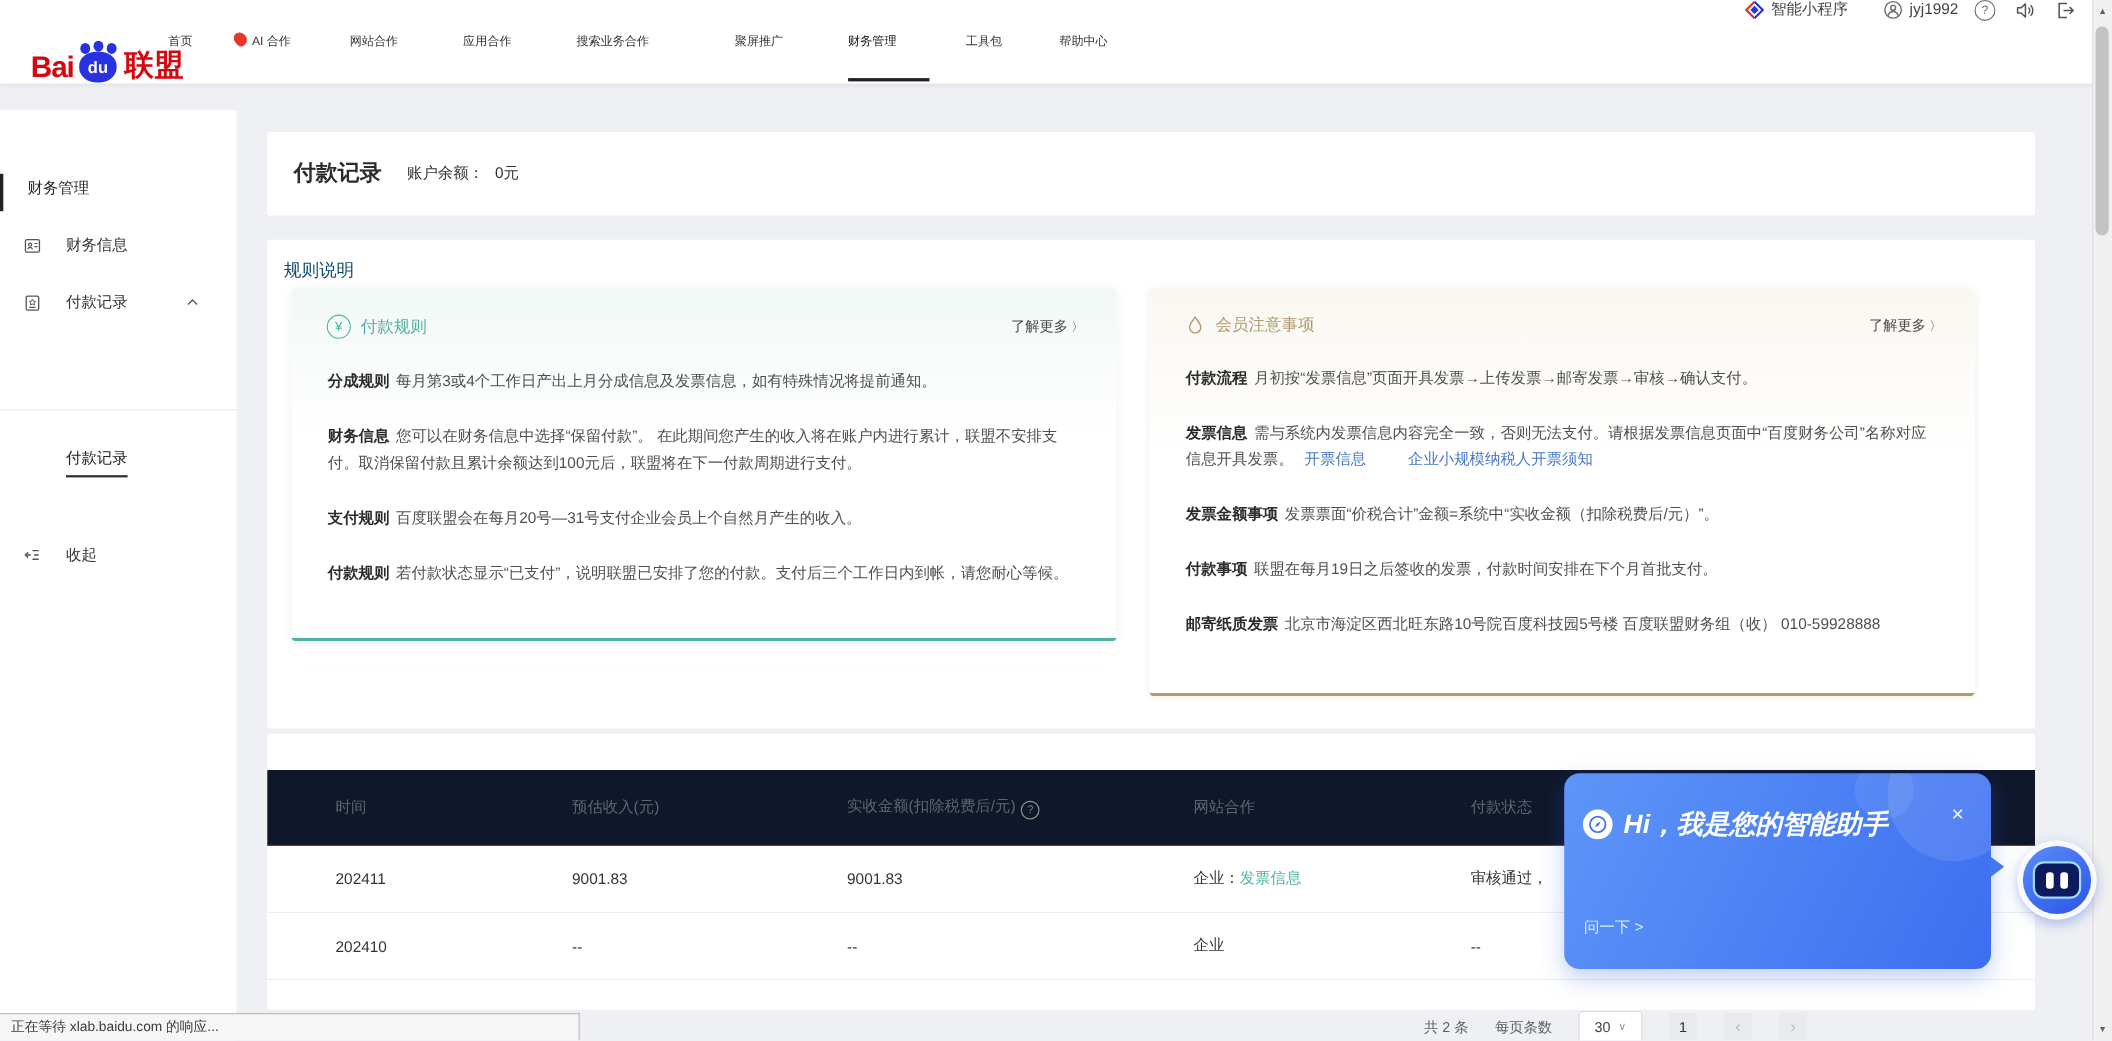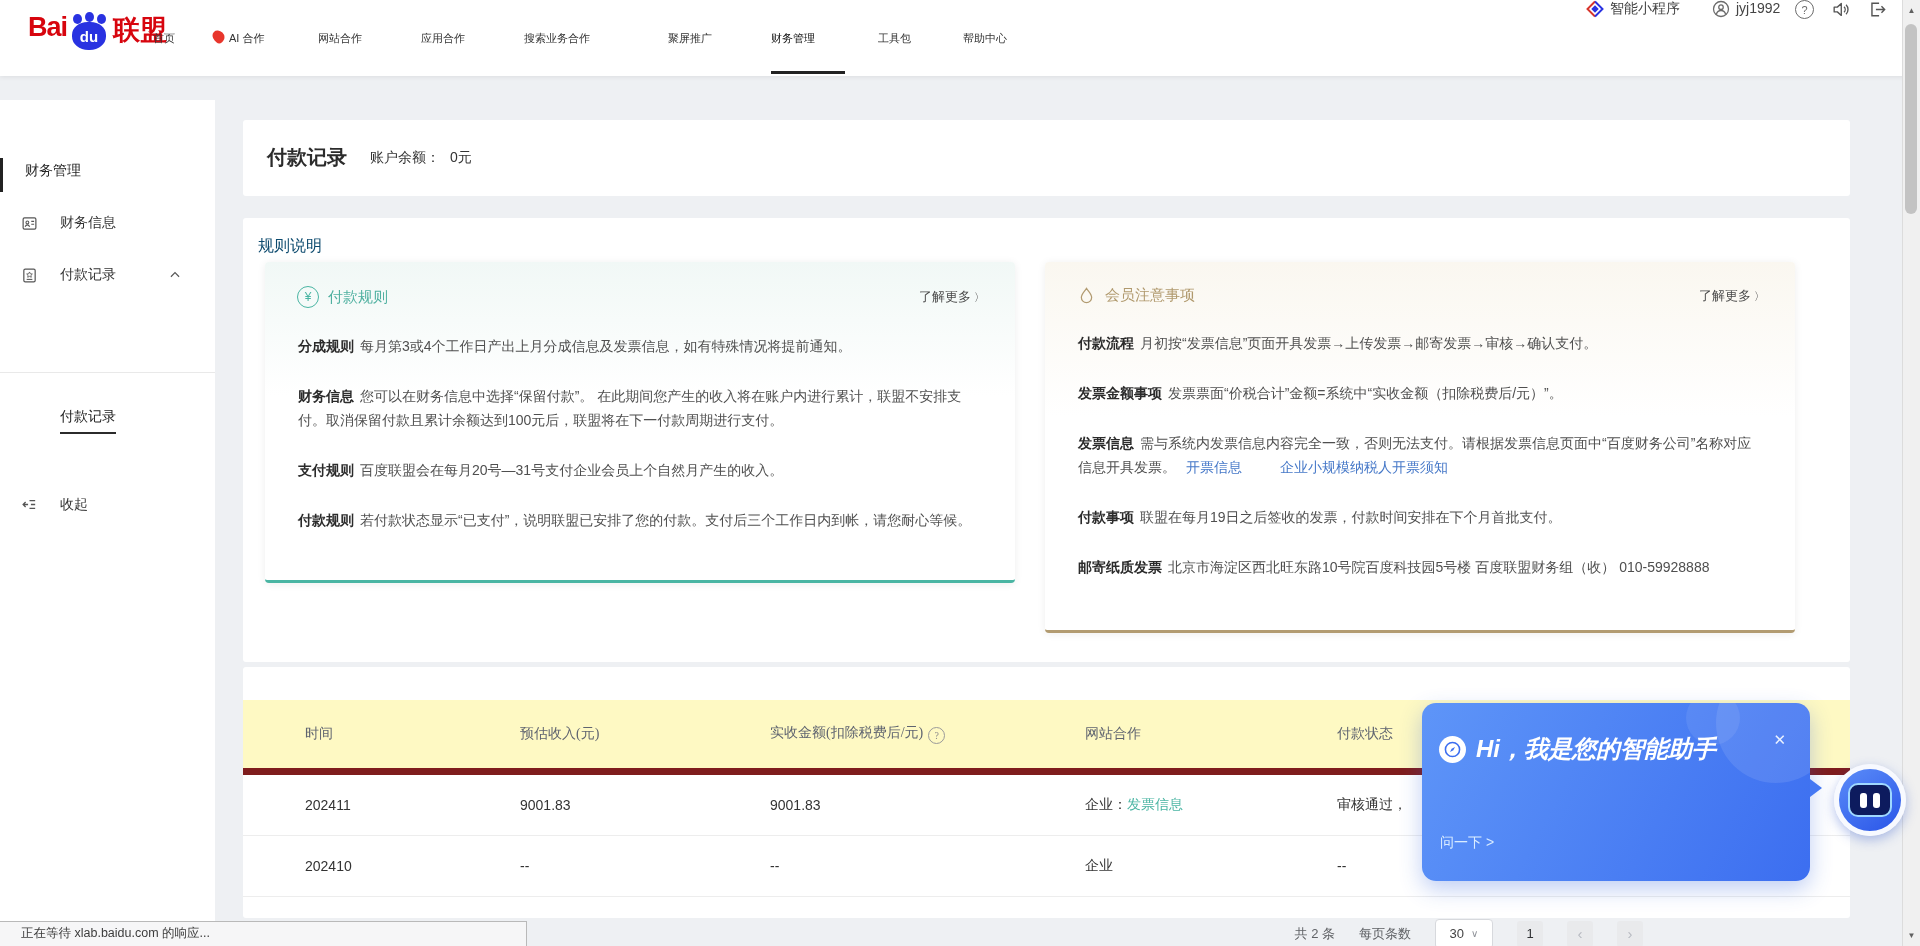--- a/index.html
+++ b/index.html
@@ -1,21 +1,21 @@
 <!DOCTYPE html>
 <html><head>
 <meta charset="utf-8">
 <style>
   html,body{margin:0;padding:0;}
   body{font-family:"Liberation Sans","DejaVu Sans",sans-serif;background:#eef0f3;}
   #stage{position:relative;width:1920px;height:946px;overflow:hidden;background:#eef0f3;}
 
   
   .header{position:absolute;left:0;top:0;width:1920px;height:76px;background:#fff;box-shadow:0 1px 5px rgba(0,0,0,.08);z-index:30;}
-  .logo{position:absolute;left:28px;top:12px;height:48px;display:flex;align-items:flex-start;cursor:pointer;}
+  .logo{position:absolute;left:28px;top:29px;height:48px;display:flex;align-items:flex-end;cursor:pointer;}
   .logo-bai{color:#d7050e;font-size:27px;font-weight:700;letter-spacing:-1px;}
   .paw{position:relative;width:40px;height:40px;margin:0 2px;}
   .paw-pad{position:absolute;left:3px;top:10px;width:34px;height:28px;background:#2932e1;border-radius:46% 46% 48% 48%;}
   .paw-du{position:absolute;left:0;top:16px;width:40px;text-align:center;color:#fff;font-size:15px;font-weight:700;}
   .toe{position:absolute;width:9px;height:10px;background:#2932e1;border-radius:50%;}
   .toe1{left:4px;top:2px;} .toe2{left:16px;top:0;} .toe3{left:28px;top:2px;}
   .logo-union{color:#d7050e;font-size:27px;font-weight:700;margin-left:2px;}
   .nav-item{position:absolute;top:0;height:76px;line-height:76px;font-size:11px;color:#333;cursor:pointer;white-space:nowrap;}
   .nav-item.active{color:#111;font-weight:500;}
   .nav-underline{position:absolute;left:771px;top:71px;width:74px;height:3px;background:#222;}
@@ -68,21 +68,21 @@
   .rc-body{padding:26px 32px 0 33px;font-size:14px;color:#4f4f4f;line-height:24px;}
   .rc-body p{margin:0 0 26px 0;}
   .rc-body b{color:#2b2b2b;margin-right:6px;}
   .rc-link{color:#4678c8;cursor:pointer;text-decoration:none;}
   .rc-link.l1{margin-left:10px;} .rc-link.l2{margin-left:38px;}
 
   
   .card-table{left:243px;top:667px;width:1607px;height:251px;}
   .tbl{position:absolute;left:0;top:33px;width:1607px;}
   .tbl-row{display:grid;grid-template-columns:215px 250px 315px 252px 480px;padding-left:62px;align-items:center;}
-  .tbl-head{height:68px;background:#fef9c3;color:#5f6470;font-size:14px;border-bottom:7px solid #7f1d1d;font-family:Liberation Serif, serif;}
+  .tbl-head{height:68px;background:#0f172a;color:#5f6470;font-size:14px;border-bottom:1px solid #7f1d1d;}
   .tbl-body-row{height:60px;font-size:14px;color:#333;border-bottom:1px solid #ededed;background:#fff;}
   .qmini{display:inline-flex;width:15px;height:15px;border:1.2px solid #9a9a9a;border-radius:50%;align-items:center;justify-content:center;font-size:10px;color:#8a8a8a;margin-left:5px;vertical-align:-2px;cursor:pointer;}
   .cell-link{color:#4ab5a3;cursor:pointer;}
 
   
   .pager{position:absolute;left:1243px;top:920px;width:400px;height:27px;display:flex;align-items:center;justify-content:flex-end;gap:24px;font-size:13px;color:#606266;z-index:6;}
   .pp-select{display:flex;align-items:center;justify-content:center;gap:7px;width:56px;height:28px;background:#fff;border:1px solid #d7d9dd;border-radius:4px;cursor:pointer;color:#444;}
   .pp-select .caret{font-size:10px;color:#909399;}
   .pg-btn{width:26px;height:26px;border-radius:3px;background:#e9eaec;display:flex;align-items:center;justify-content:center;cursor:pointer;color:#303133;}
   .pg-btn.nav{color:#b7bac1;font-size:15px;}
@@ -98,21 +98,21 @@
   .as-body{position:absolute;left:18px;top:67px;width:350px;font-size:14px;line-height:23px;color:rgba(255,255,255,.96);}
   .as-action{position:absolute;left:18px;top:131px;font-size:14px;color:#d9ecff;cursor:pointer;}
   .as-tail{position:absolute;left:1810px;top:779px;width:0;height:0;border-top:9px solid transparent;border-bottom:9px solid transparent;border-left:12px solid #4478f3;z-index:50;}
 
   
   .robot{position:absolute;left:1834px;top:764px;width:62px;height:62px;border-radius:50%;background:linear-gradient(145deg,#5b8cf8,#2a55e8);border:5px solid rgba(255,255,255,.96);box-shadow:0 4px 12px rgba(40,80,200,.35);z-index:60;cursor:pointer;}
   .robot-face{position:absolute;left:50%;top:50%;transform:translate(-50%,-50%);width:40px;height:30px;border-radius:10px;background:#0d1b5e;border:2px solid #9fd8ff;display:flex;align-items:center;justify-content:center;gap:6px;}
   .robot-eye{width:7px;height:15px;border-radius:3px;background:#fff;}
 
   
-  .statusbar{position:absolute;left:0;top:921px;width:527px;height:25px;background:#f6f6f7;border:1px solid #b9b9b9;border-left:none;border-bottom:none;box-sizing:border-box;z-index:70;font-size:12.5px;color:#3c3c3c;line-height:23px;padding-left:21px;}
+  .statusbar{position:absolute;left:0;top:921px;width:527px;height:25px;background:#f6f6f7;border:1px solid #b9b9b9;border-left:none;border-bottom:none;box-sizing:border-box;z-index:70;font-size:12.5px;color:#3c3c3c;line-height:23px;padding-left:10px;}
 
   svg{display:block;}
 </style>
 </head>
 <body>
 
 <div id="stage">
 
   <div class="header">
     <div class="logo">
@@ -260,22 +260,22 @@
             <svg width="19" height="19" viewBox="0 0 24 24">
                 <path d="M12 3 C9 7.5 5.5 10.5 5.5 14.5 A6.5 6.5 0 0 0 18.5 14.5 C18.5 10.5 15 7.5 12 3 Z" fill="none" stroke="#b29b71" stroke-width="1.6"></path>
               </svg>
           </span>
           <span class="rc-title">会员注意事项</span>
         </div>
         <span class="rc-more"><span>了解更多</span><span class="chev">〉</span></span>
       </div>
       <div class="rc-body">
         <p><b>付款流程</b><span>月初按“发票信息”页面开具发票→上传发票→邮寄发票→审核→确认支付。</span></p>
+        <p><b>发票信息</b><span>需与系统内发票信息内容完全一致，否则无法支付。请根据发票信息页面中“百度财务公司”名称对应信息开具发票。</span><a class="rc-link l1">开票信息</a><a class="rc-link l2">企业小规模纳税人开票须知</a></p>
         <p><b>发票金额事项</b><span>发票票面“价税合计”金额=系统中“实收金额（扣除税费后/元）”。</span></p>
-        <p><b>发票信息</b><span>需与系统内发票信息内容完全一致，否则无法支付。请根据发票信息页面中“百度财务公司”名称对应信息开具发票。</span><a class="rc-link l1">开票信息</a><a class="rc-link l2">企业小规模纳税人开票须知</a></p>
         <p><b>付款事项</b><span>联盟在每月19日之后签收的发票，付款时间安排在下个月首批支付。</span></p>
         <p><b>邮寄纸质发票</b><span>北京市海淀区西北旺东路10号院百度科技园5号楼 百度联盟财务组（收） 010-59928888</span></p>
       </div>
     </div>
   </div>
 
   <div class="card card-table">
     <div class="tbl">
       <div class="tbl-row tbl-head">
         <div>时间</div>

